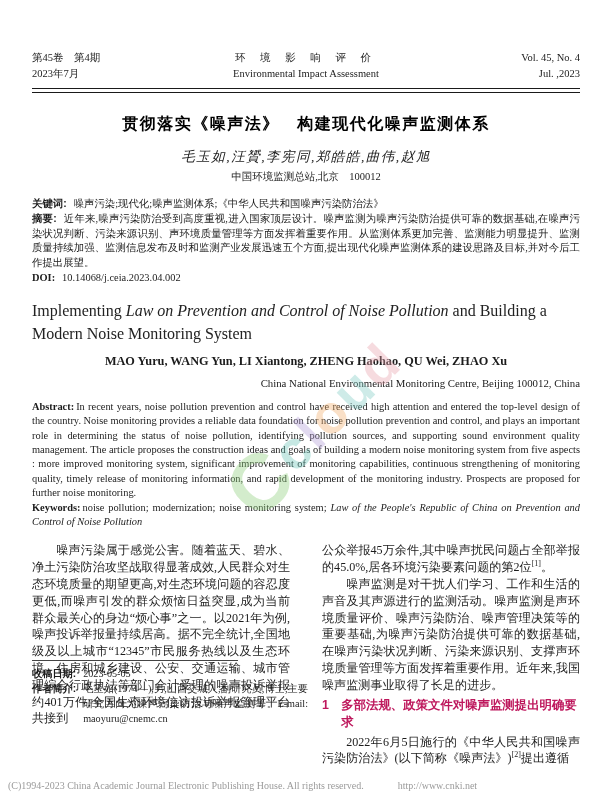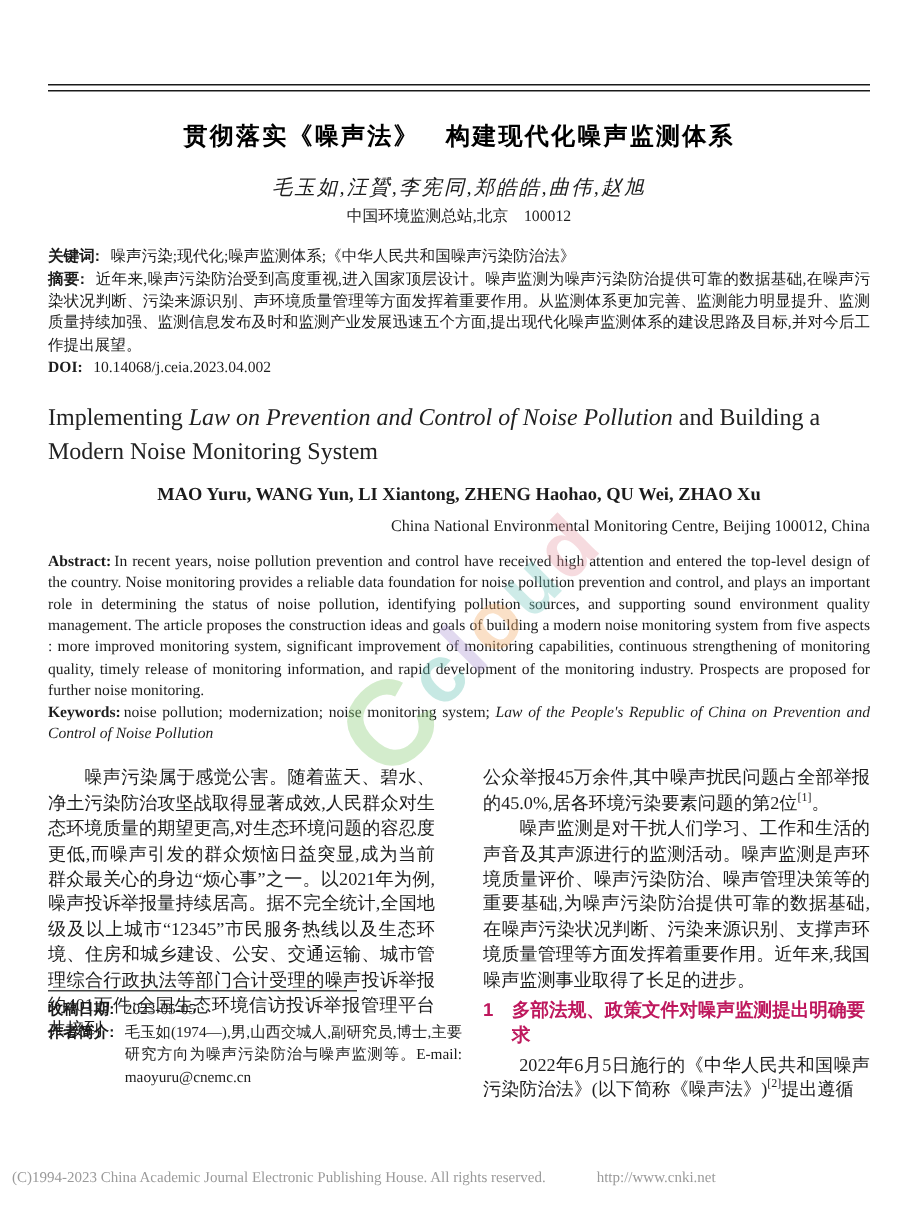--- a/index.html
+++ b/index.html
@@ -66,20 +66,34 @@
                transform:rotate(-45deg); opacity:0.38; pointer-events:none; z-index:3;
                font-family:"Liberation Sans","DejaVu Sans",sans-serif; font-weight:bold;
                font-size:54px; letter-spacing:2px; }
   .watermark span.big { font-size:80px; }
 </style>
 </head>
 <body>
 
 <div class="page">
 
+  <div class="jheader">
+    <div class="jh-left">
+      <div>第45卷　第4期</div>
+      <div>2023年7月</div>
+    </div>
+    <div class="jh-center">
+      <div class="jh-zh">环 境 影 响 评 价</div>
+      <div>Environmental Impact Assessment</div>
+    </div>
+    <div class="jh-right">
+      <div>Vol. 45, No. 4</div>
+      <div>Jul. ,2023</div>
+    </div>
+  </div>
   <div class="double-rule"></div>
 
   <h1 class="title-zh hei">贯彻落实《噪声法》　构建现代化噪声监测体系</h1>
   <div class="authors-zh">毛玉如,汪贇,李宪同,郑皓皓,曲伟,赵旭</div>
   <div class="affil-zh">中国环境监测总站,北京　100012</div>
 
   <div class="meta">
     <p>
       <span class="lbl hei">关键词:</span><span>噪声污染;现代化;噪声监测体系;《中华人民共和国噪声污染防治法》</span>
     </p>

